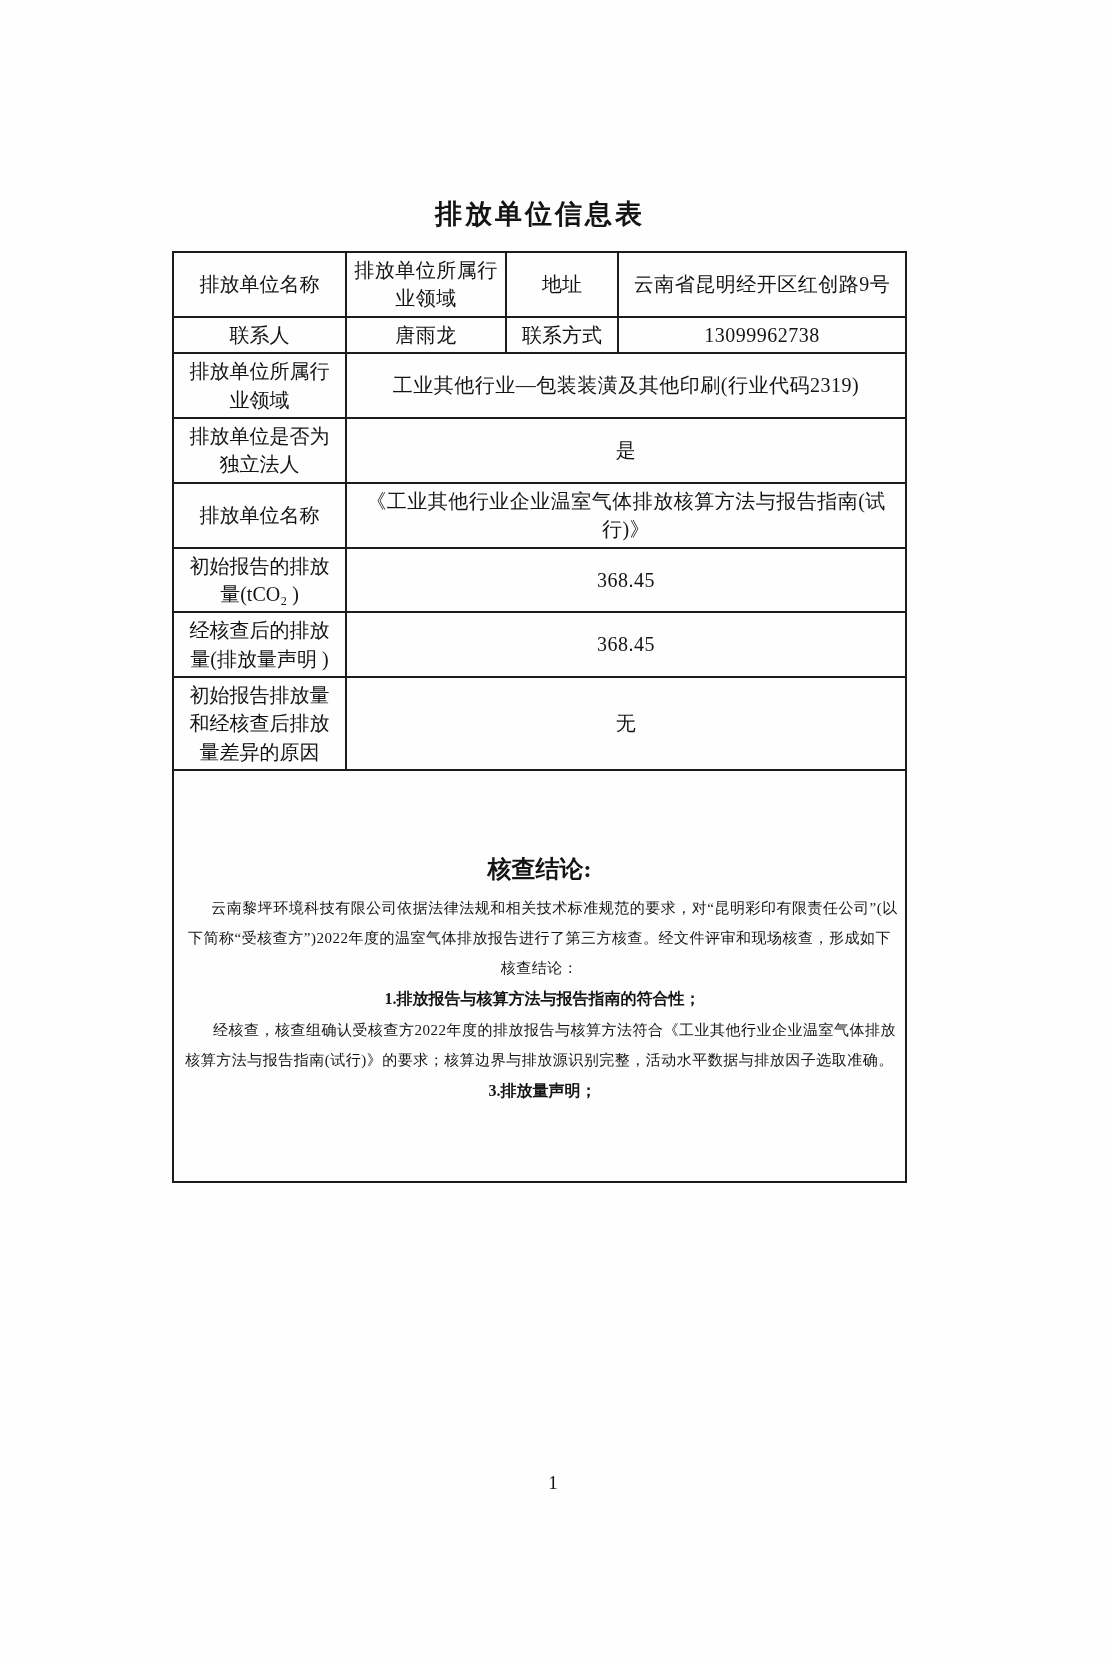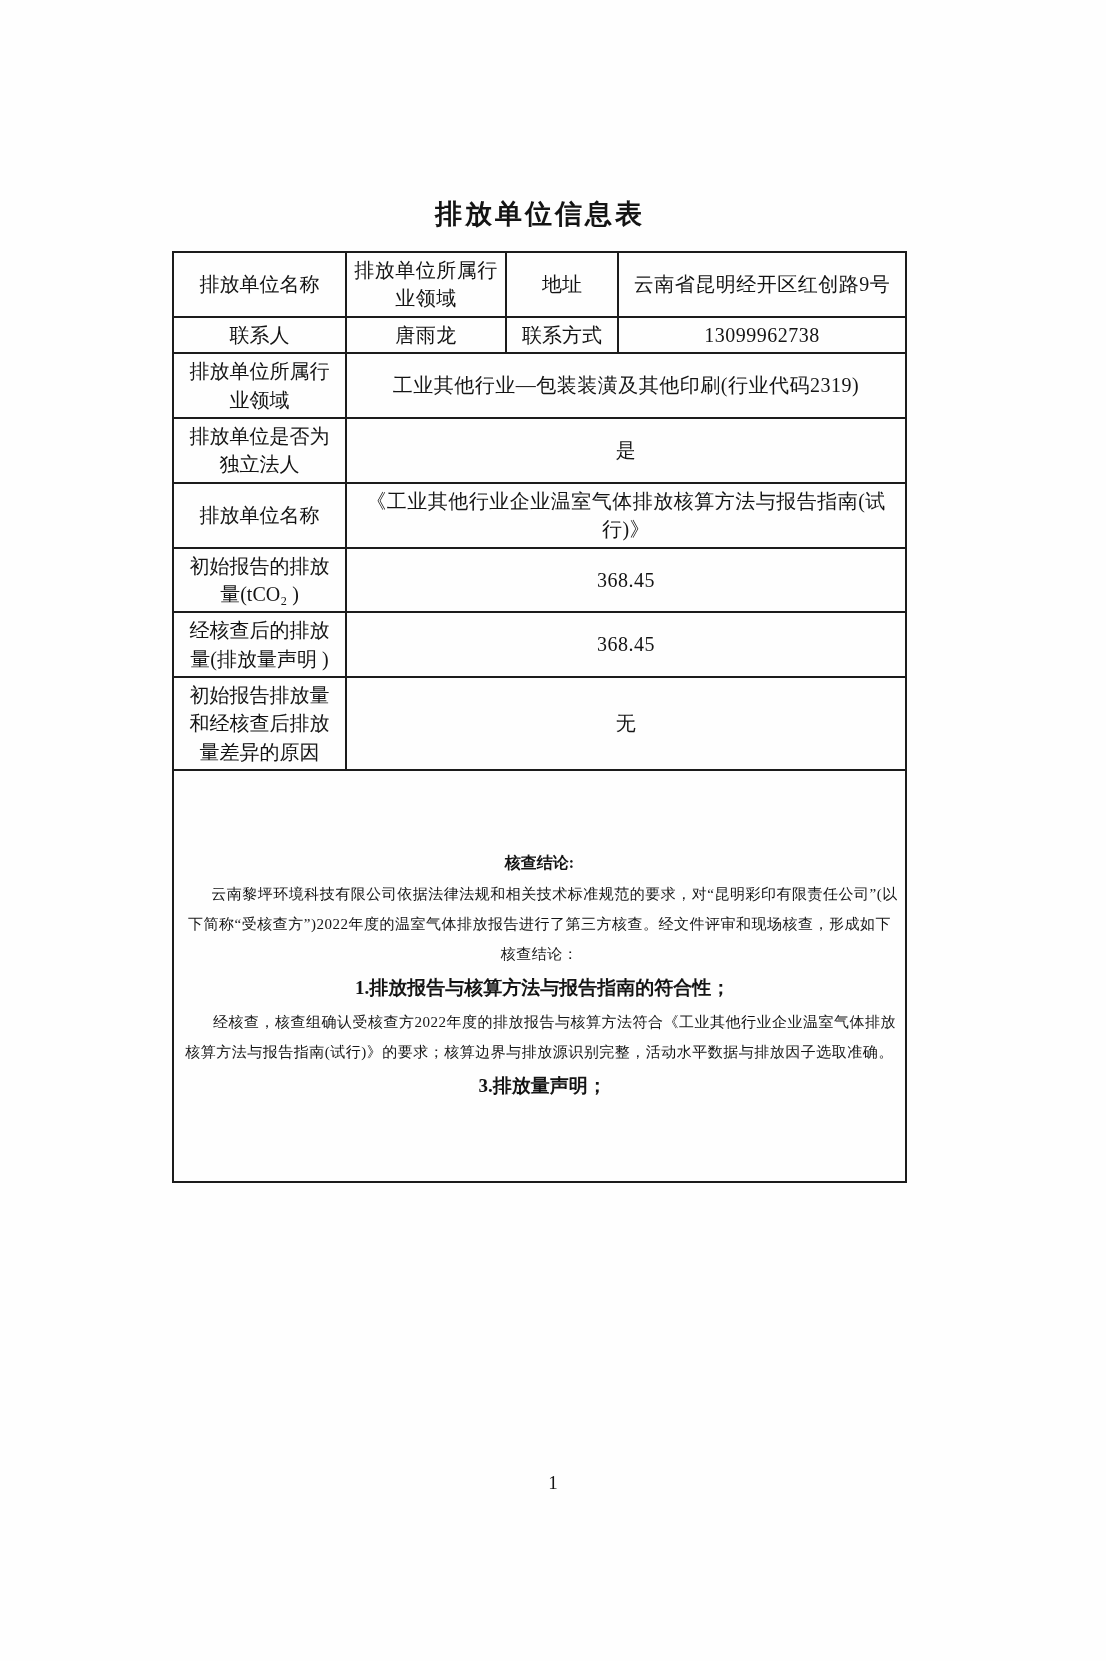--- a/index.html
+++ b/index.html
@@ -41,32 +41,32 @@
     word-break:break-all;
   }
   td.label-cell { font-size:20px; }
   td.value-cell { letter-spacing:0.5px; }
   td.conclusion-cell {
     text-align:left;
     vertical-align:top;
     padding:8px 12px 8px 10px;
   }
   .concl-heading {
-    font-size:16px;
+    font-size:24px;
     font-weight:bold;
     line-height:2.0;
   }
   .concl-para {
     font-size:15px;
     line-height:2.0;
     text-indent:2em;
     letter-spacing:0.5px;
   }
   .concl-sub {
-    font-size:19px;
+    font-size:16px;
     font-weight:bold;
     line-height:2.0;
     padding-left:6px;
   }
   .page-number {
     position:absolute;
     top:1472px; left:0; width:1106px;
     text-align:center;
     font-size:19px;
   }

